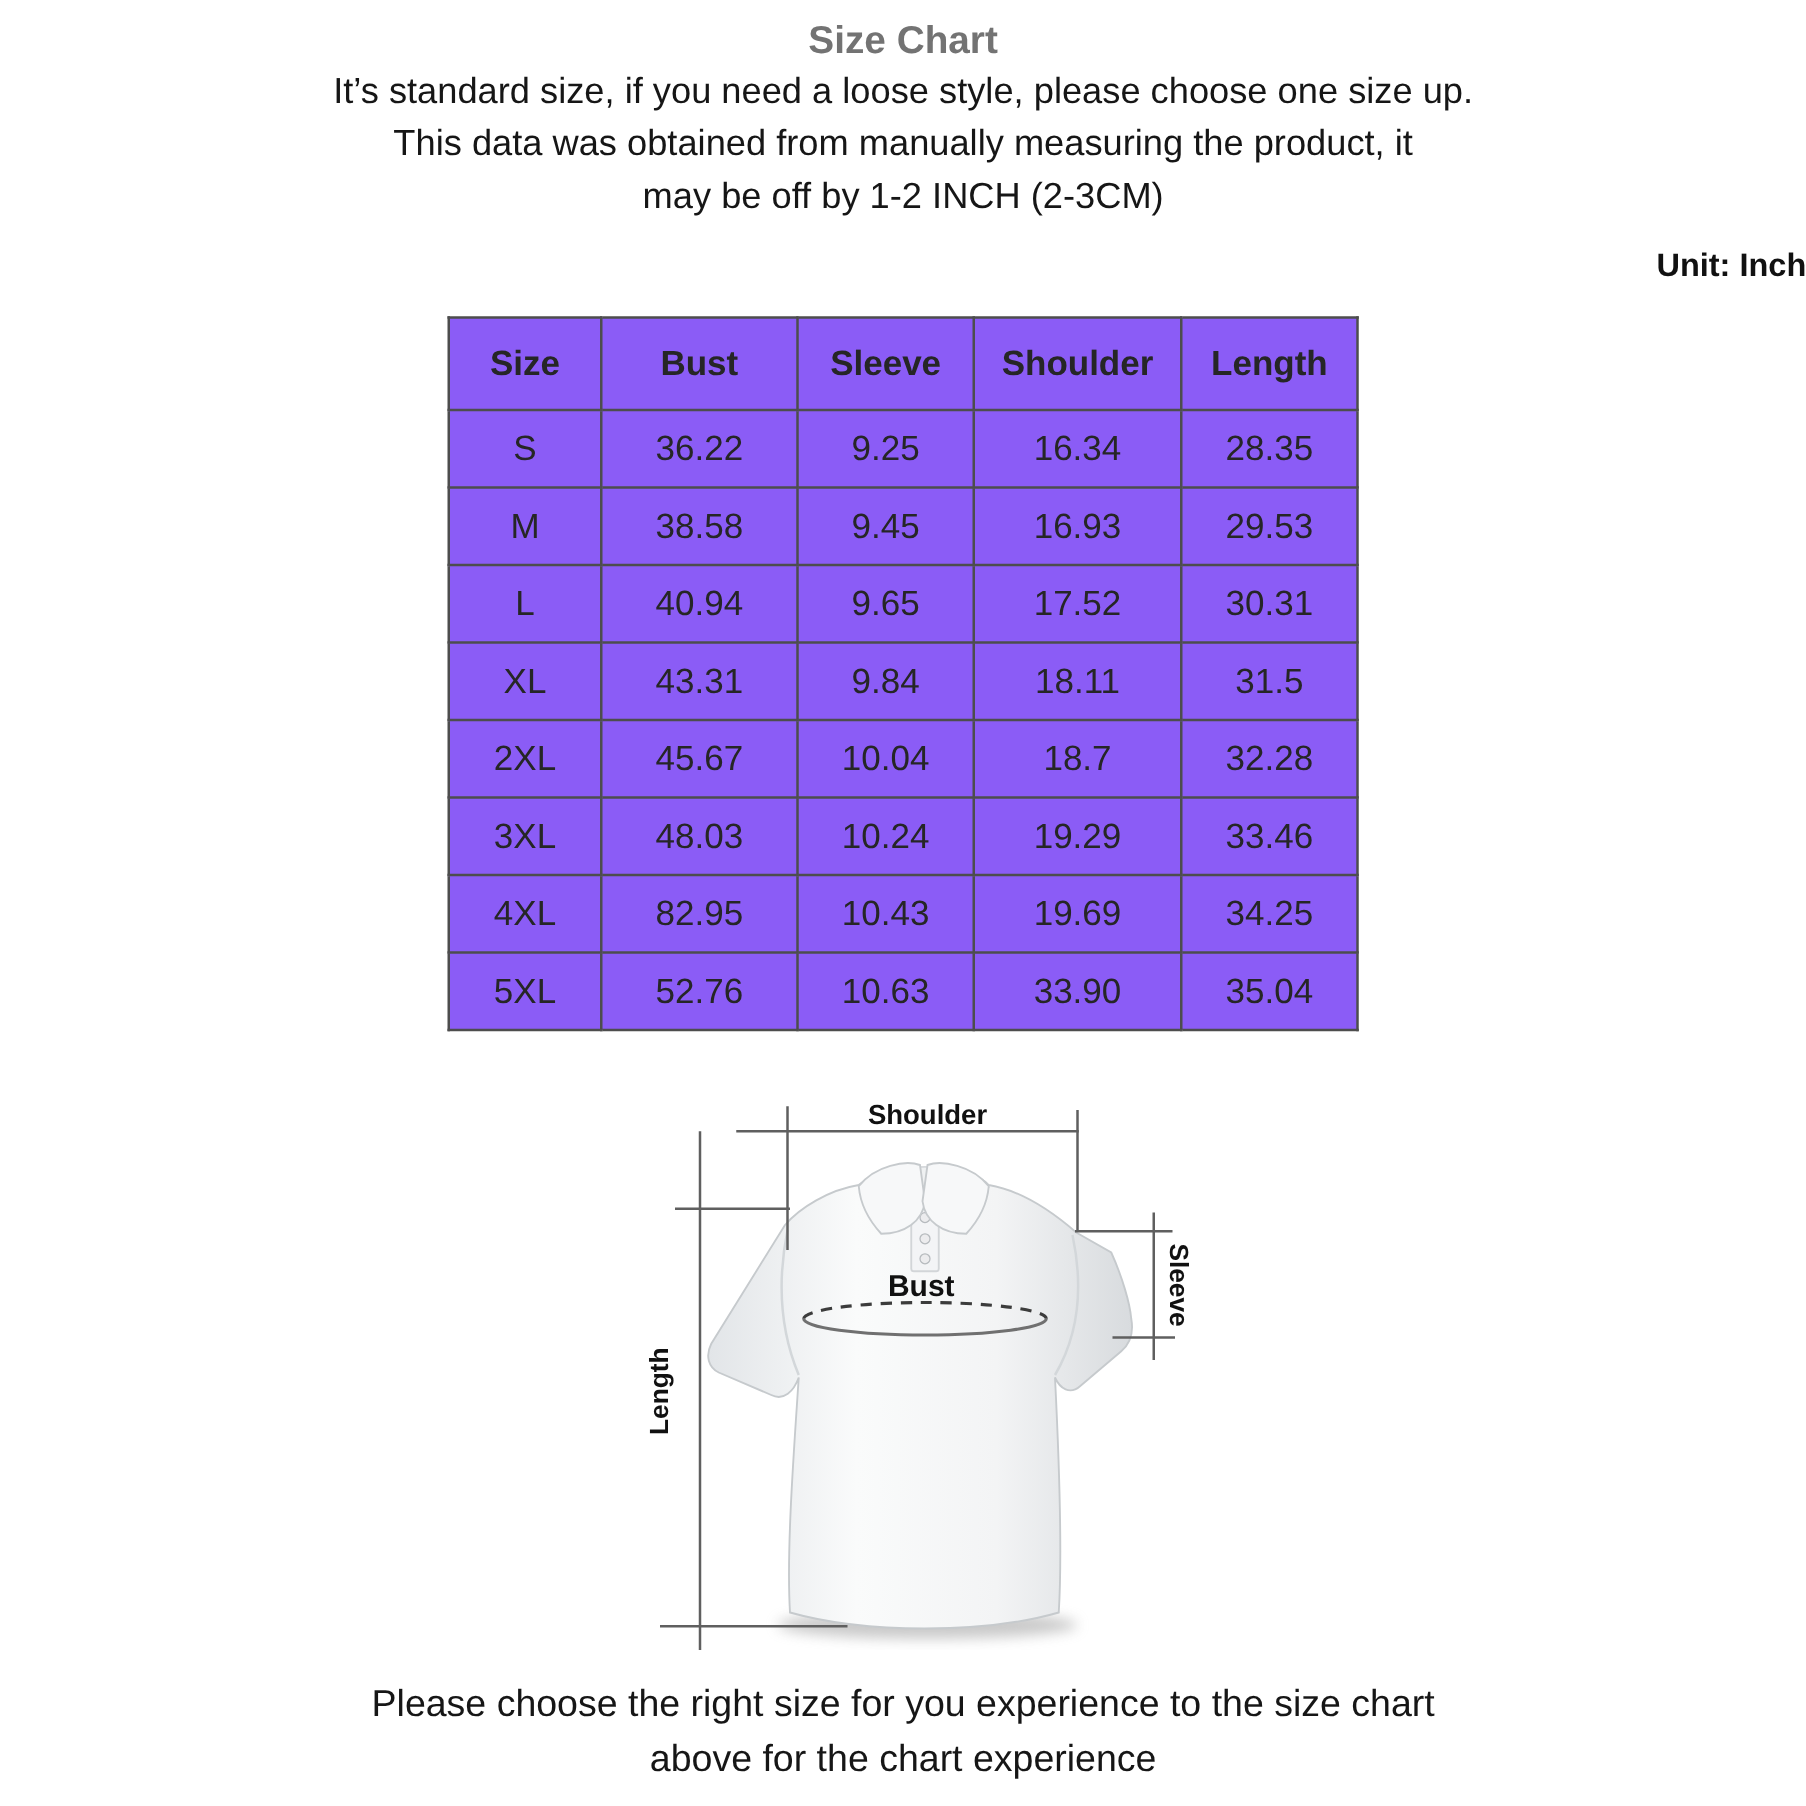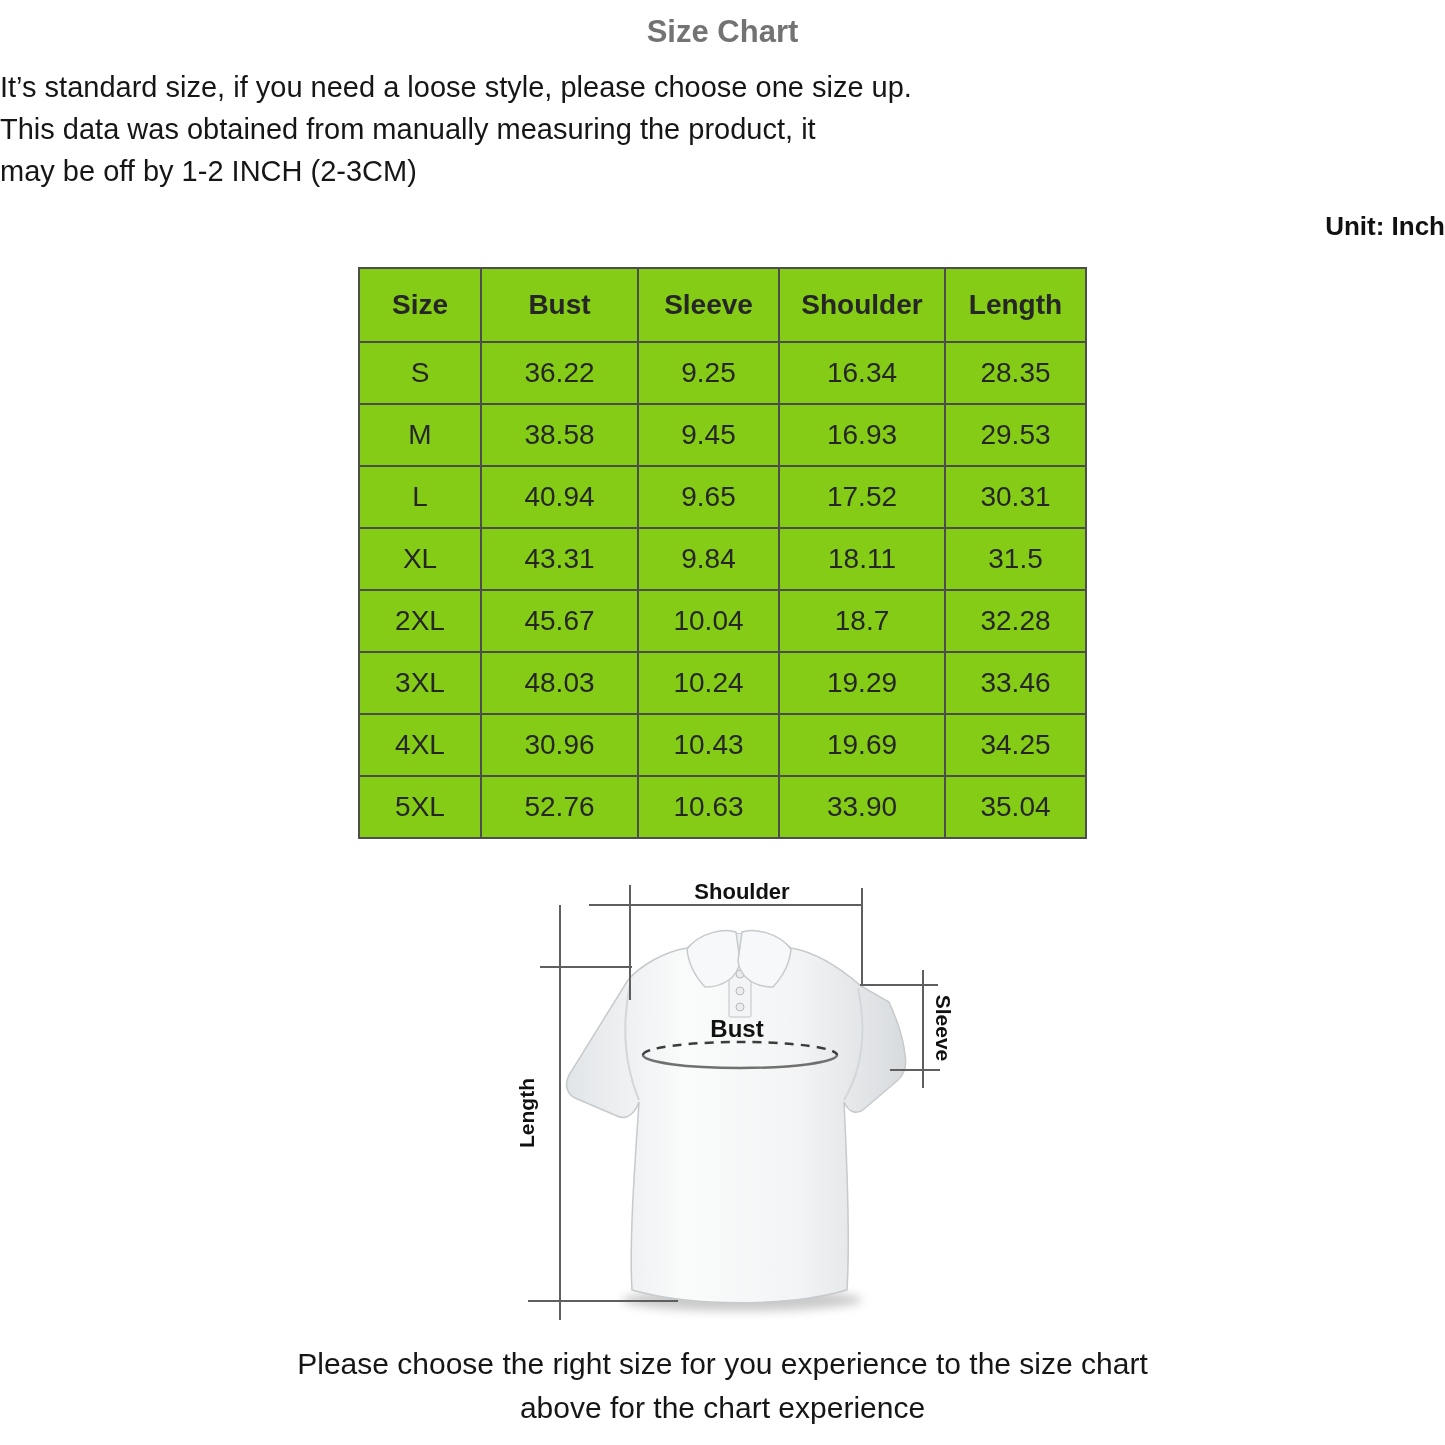--- a/index.html
+++ b/index.html
@@ -12,22 +12,22 @@
     overflow:hidden;
   }
   .page-title {
     padding-top:14px;
     text-align:center;
     font-size:31px;
     font-weight:700;
     color:#737373;
   }
   .intro {
-    margin-top:16px;
-    text-align:left;
+    margin-top:2px;
+    text-align:center;
     font-size:29px;
     line-height:42px;
     color:#161616;
   }
   .unit-label {
     margin-top:17px;
     text-align:right;
     font-size:26px;
     line-height:34px;
     font-weight:700;
@@ -38,21 +38,21 @@
     width:727px;
     border-collapse:collapse;
     table-layout:fixed;
   }
   table.size-table th, table.size-table td {
     border:2px solid #4d4d4d;
     text-align:center;
     vertical-align:middle;
     font-size:28px;
     color:#262626;
-    background:#84cc16;
+    background:#8b5cf6;
   }
   table.size-table th { height:74px; font-weight:700; }
   table.size-table td { height:62px; font-weight:400; }
   .diagram-wrap {
     position:absolute;
     left:430px; top:858px;
     width:600px; height:480px;
   }
   .footer-note {
     position:absolute;
@@ -137,21 +137,21 @@
     </tr>
     <tr>
       <td>3XL</td>
       <td>48.03</td>
       <td>10.24</td>
       <td>19.29</td>
       <td>33.46</td>
     </tr>
     <tr>
       <td>4XL</td>
-      <td>30.96</td>
+      <td>82.95</td>
       <td>10.43</td>
       <td>19.69</td>
       <td>34.25</td>
     </tr>
     <tr>
       <td>5XL</td>
       <td>52.76</td>
       <td>10.63</td>
       <td>33.90</td>
       <td>35.04</td>

